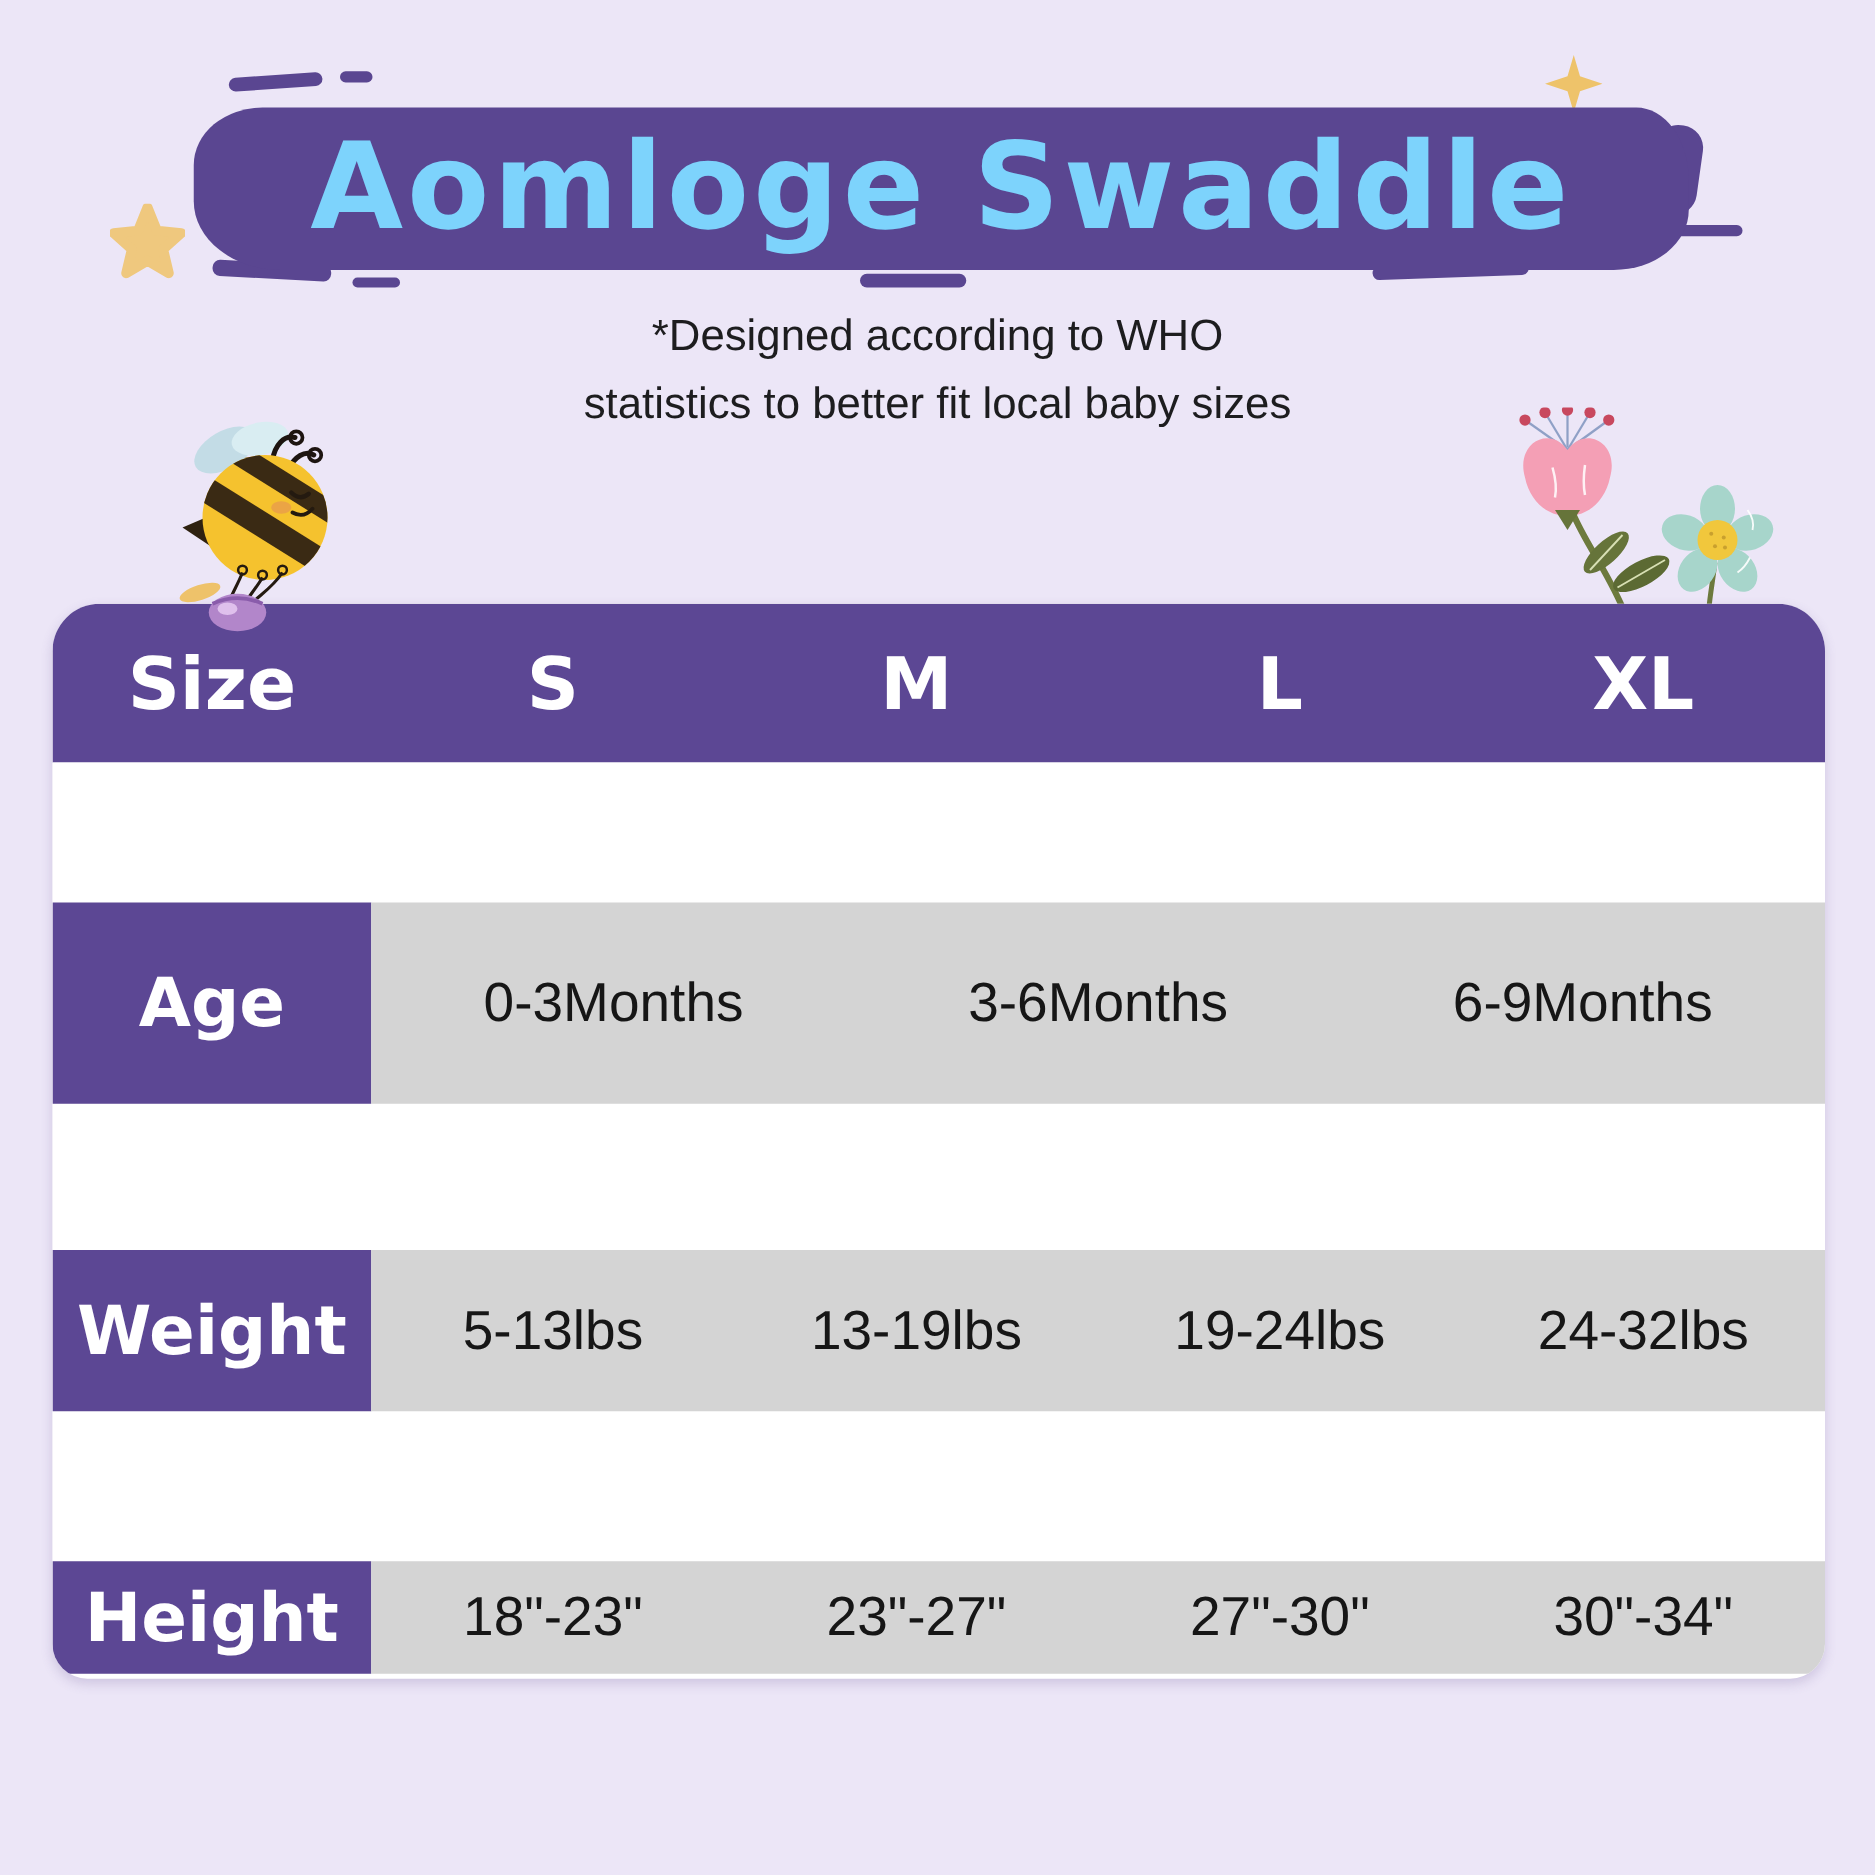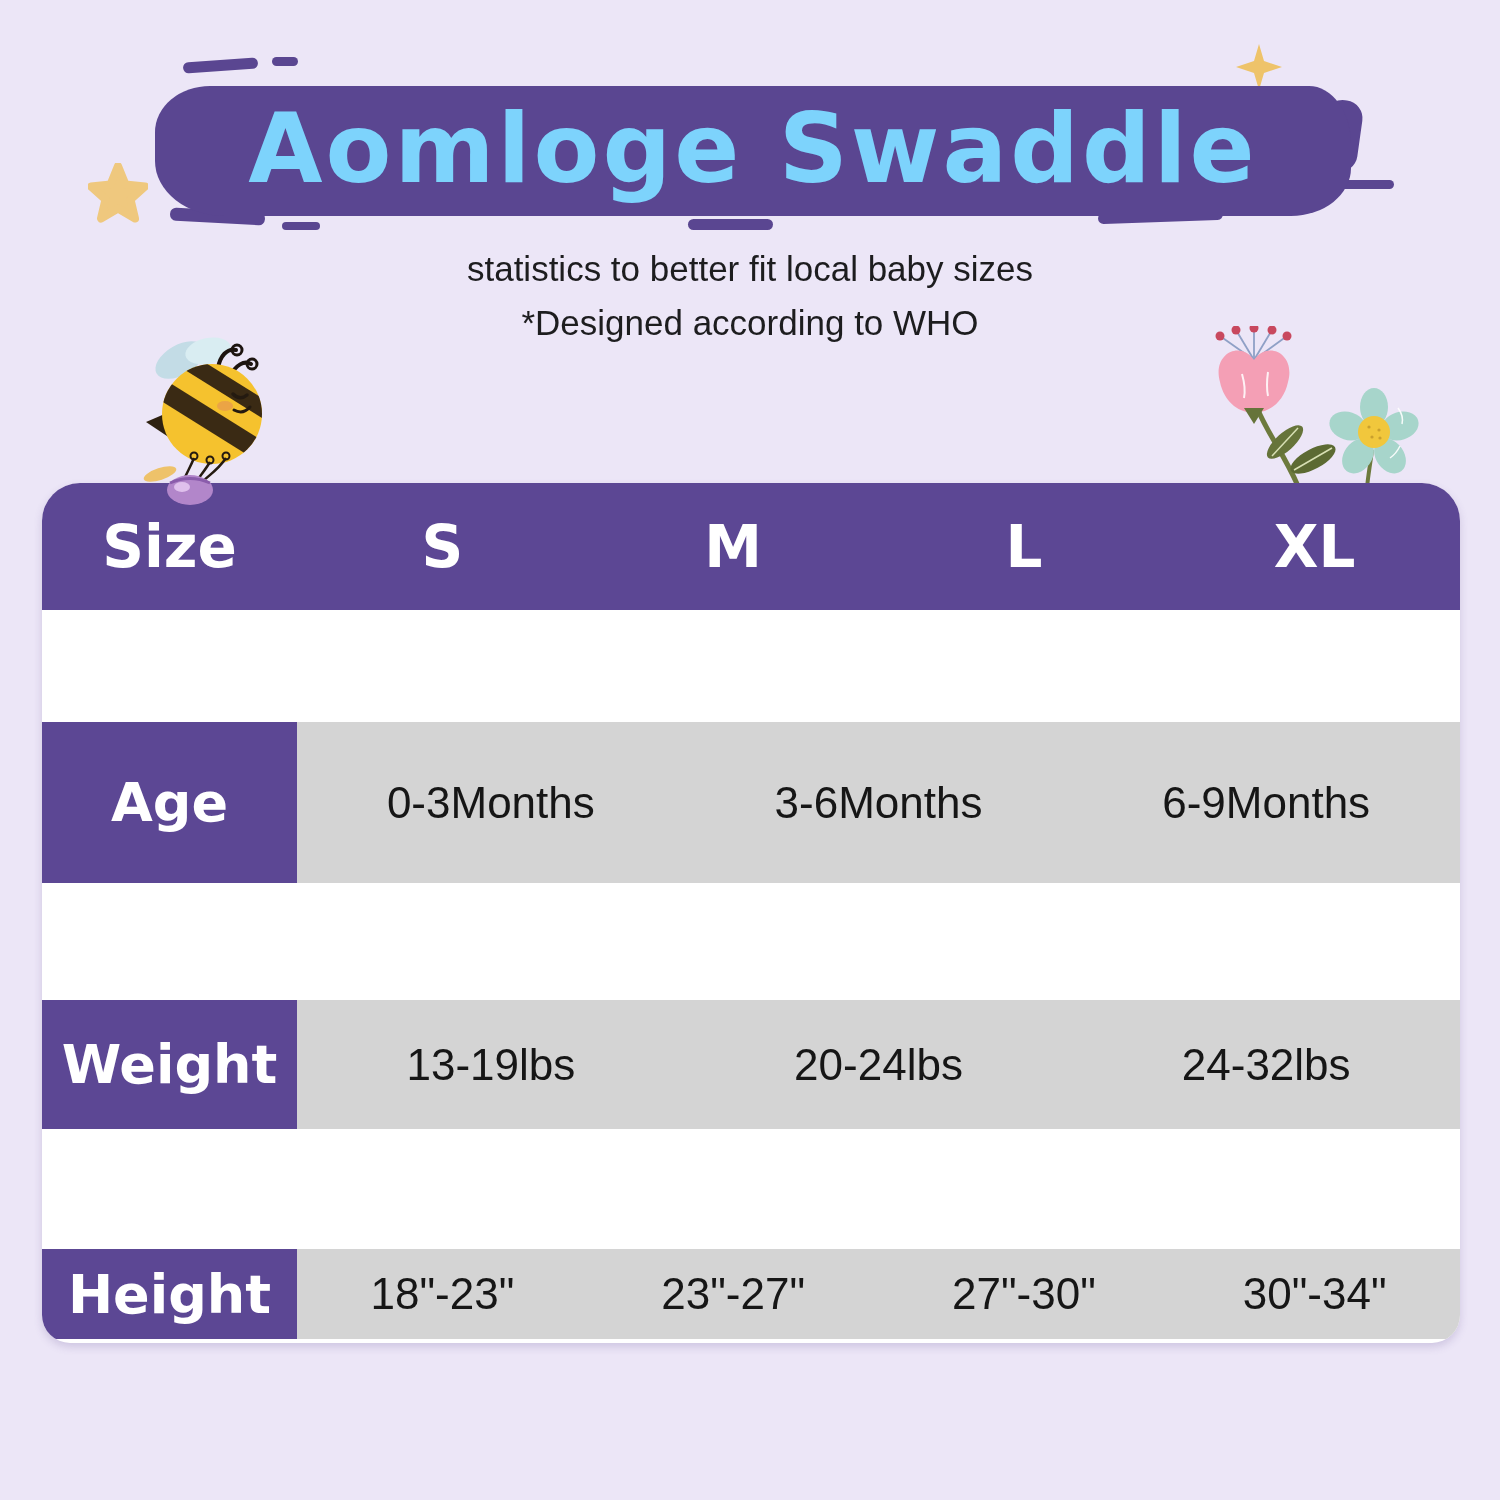--- a/index.html
+++ b/index.html
@@ -95,22 +95,22 @@
 
   <div class="banner">
     <div class="banner-title">Aomloge Swaddle</div>
   </div>
 
   <svg class="star-left" width="60" height="60" viewBox="0 0 60 60">
     <path d="M30 3 L37.5 21.5 L57 23.5 L42.5 36.5 L47 55.5 L30 45.5 L13 55.5 L17.5 36.5 L3 23.5 L22.5 21.5 Z" fill="#efc87e" stroke="#efc87e" stroke-width="8" stroke-linejoin="round"></path>
   </svg>
 
   <div class="subtitle">
+    <div>*Designed according to WHO</div>
     <div>statistics to better fit local baby sizes</div>
-    <div>*Designed according to WHO</div>
   </div>
 
   <svg class="bee" width="150" height="185" viewBox="0 0 150 185">
 
     <ellipse cx="50" cy="38" rx="27" ry="15" fill="#c3dce6" transform="rotate(-30 50 38)"></ellipse>
     <ellipse cx="78" cy="29" rx="23" ry="13" fill="#d9edf2" transform="rotate(-12 78 29)"></ellipse>
 
     <path d="M88 46 C90 34 97 26 106 28" stroke="#1d1410" stroke-width="4" fill="none" stroke-linecap="round"></path>
     <circle cx="107" cy="28" r="5" fill="none" stroke="#1d1410" stroke-width="3"></circle>
     <path d="M100 54 C106 43 114 38 121 42" stroke="#1d1410" stroke-width="4" fill="none" stroke-linecap="round"></path>
@@ -211,22 +211,23 @@
         <div class="col">3-6Months</div>
         <div class="col">6-9Months</div>
       </div>
     </div>
 
     <div class="spacer-b"></div>
 
     <div class="trow data-row row-weight">
       <div class="label-cell">Weight</div>
       <div class="vals">
+        <div class="col">5-13lbs</div>
         <div class="col">13-19lbs</div>
-        <div class="col">20-24lbs</div>
+        <div class="col">19-24lbs</div>
         <div class="col">24-32lbs</div>
       </div>
     </div>
 
     <div class="spacer-c"></div>
 
     <div class="trow data-row row-height">
       <div class="label-cell">Height</div>
       <div class="vals">
         <div class="col">18"-23"</div>

